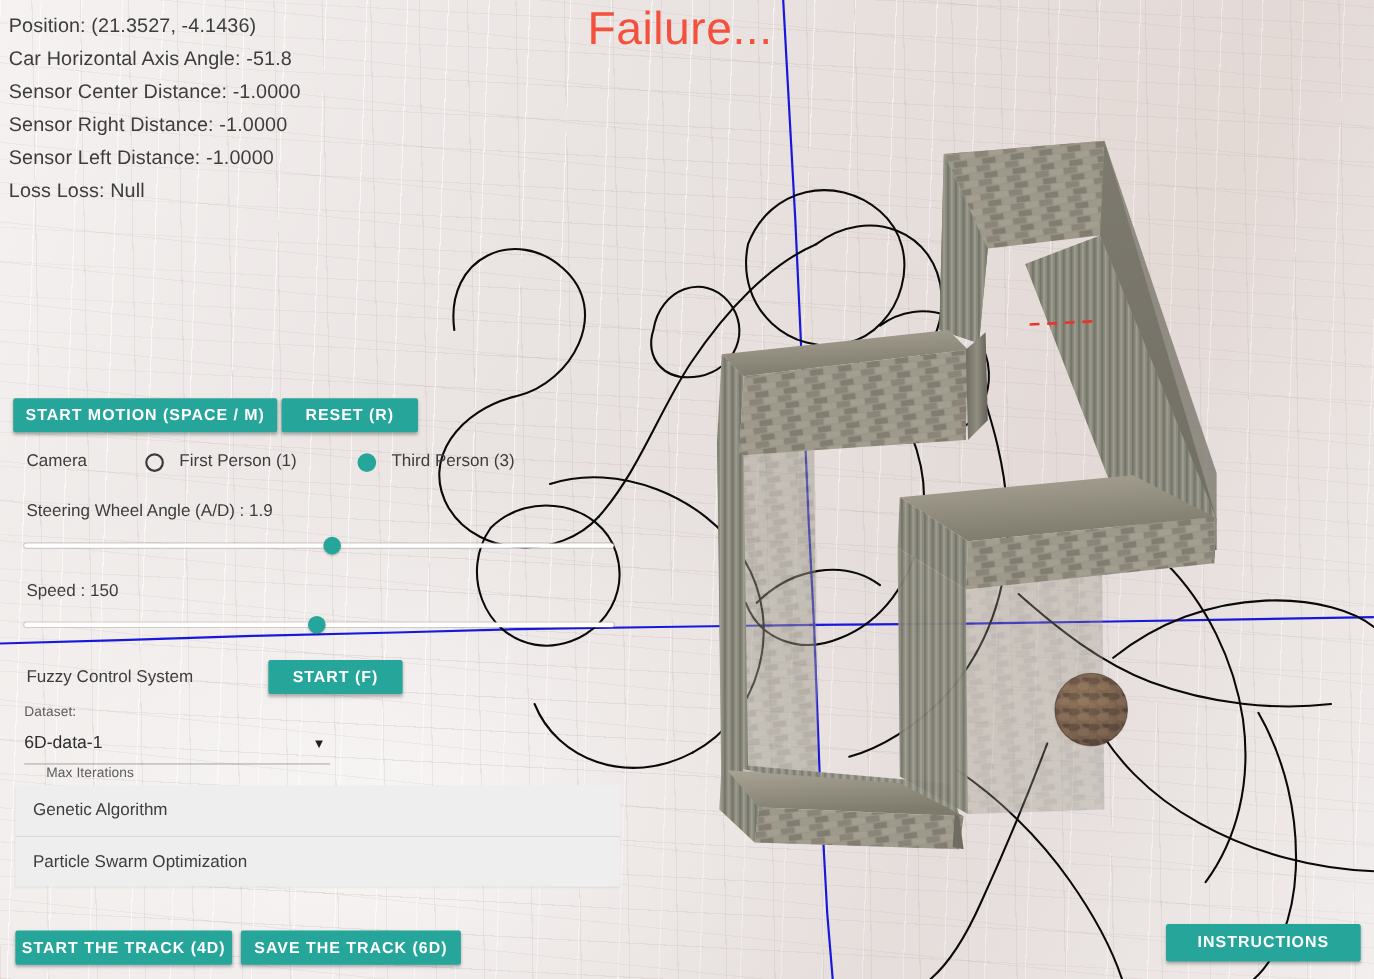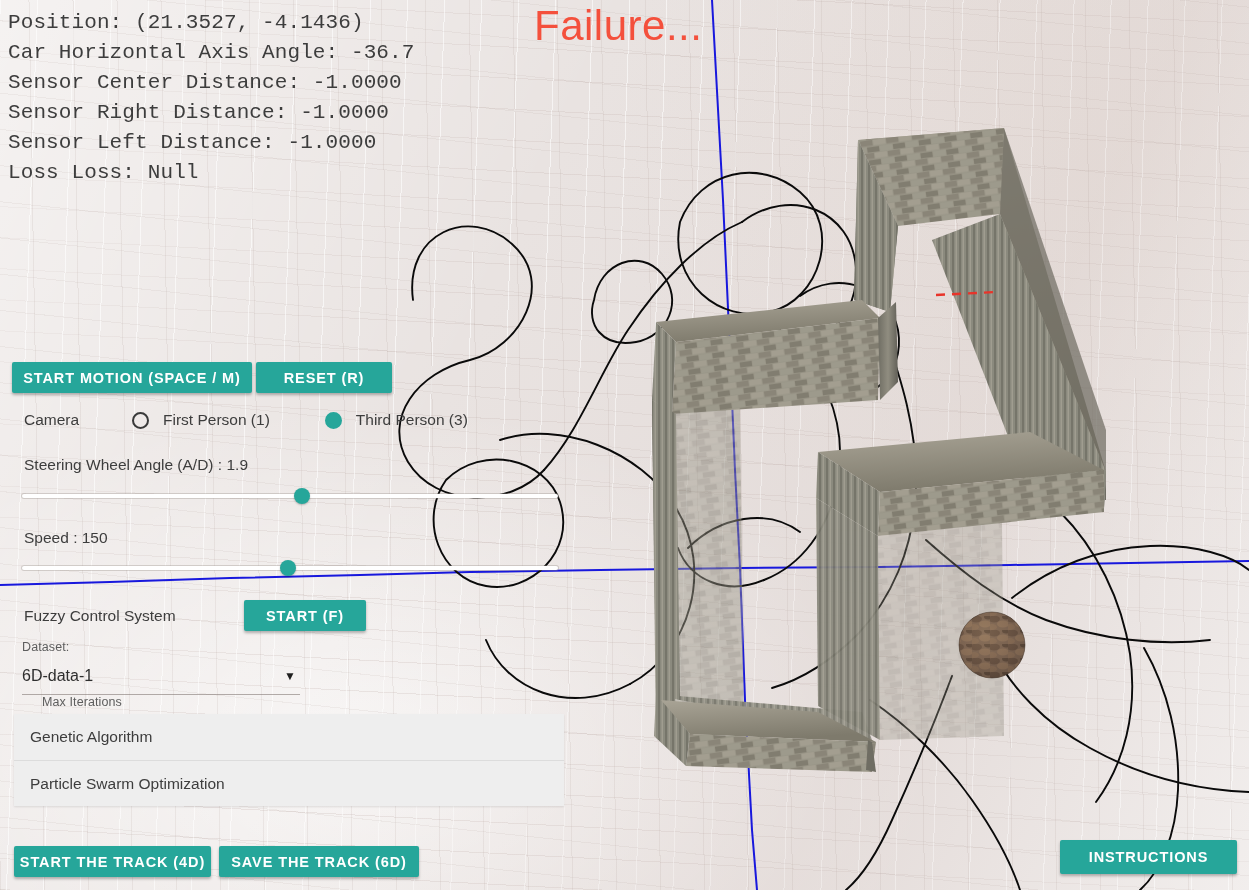--- a/index.html
+++ b/index.html
@@ -44,26 +44,25 @@
   #scene { position: absolute; inset: 0; }
 
   
   #status {
     position: absolute;
     left: 8px;
     top: 8px;
     z-index: 40;
   }
   .status-line {
-    font-size: 21px;
+    font-size: 18px;
     color: #3d3d3d;
     line-height: 30px;
     white-space: nowrap;
     letter-spacing: 0.1px;
-    font-family: Liberation Mono, monospace;
   }
 
   
   #fail-title {
     position: absolute;
     left: 534px;
     top: 2px;
     z-index: 45;
     font-size: 42px;
     color: #f4503c;
@@ -88,21 +87,21 @@
     height: 31px;
     padding: 0 16px;
     font-family: "Liberation Sans", sans-serif;
     white-space: nowrap;
   }
 
   
   #panel { position: absolute; left: 0; top: 0; width: 600px; height: 890px; z-index: 42; }
 
   #btn-start-motion { position: absolute; left: 12px; top: 362px; width: 240px; }
-  #btn-reset        { position: absolute; left: 256px; top: 362px; width: 136px; }
+  #btn-reset        { position: absolute; left: 256px; top: 362px; width: 124px; }
 
   #camera-row {
     position: absolute; left: 24px; top: 411px;
     display: flex; align-items: center;
   }
   #camera-row .cam-label { font-size: 15.5px; color: #3d3d3d; width: 100px; }
   .radio-opt { display: flex; align-items: center; cursor: pointer; }
   .radio-mark {
     width: 17px; height: 17px; border-radius: 50%;
     display: inline-block; margin-right: 14px;
@@ -292,21 +291,21 @@
 
     <g>
       <circle cx="992" cy="645" r="33" fill="url(#carRock)"></circle>
       <circle cx="992" cy="645" r="33" fill="url(#carTex)" opacity="0.45"></circle>
       <circle cx="992" cy="645" r="33" fill="none" stroke="rgba(60,45,35,0.5)" stroke-width="1"></circle>
     </g>
   </svg>
 
   <div id="status">
     <div class="status-line">Position: (21.3527, -4.1436)</div>
-    <div class="status-line">Car Horizontal Axis Angle: -36.7</div>
+    <div class="status-line">Car Horizontal Axis Angle: -51.8</div>
     <div class="status-line">Sensor Center Distance: -1.0000</div>
     <div class="status-line">Sensor Right Distance: -1.0000</div>
     <div class="status-line">Sensor Left Distance: -1.0000</div>
     <div class="status-line">Loss Loss: Null</div>
   </div>
 
   <div id="fail-title">Failure...</div>
 
   <div id="panel">
 

